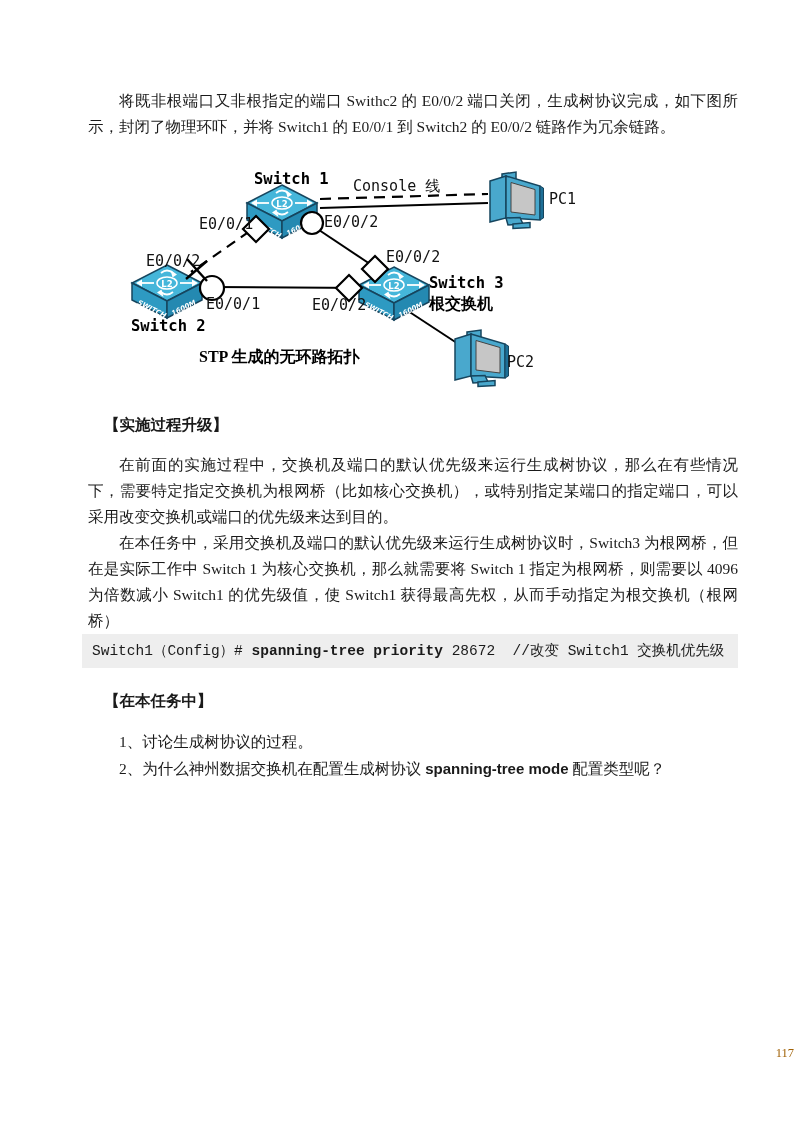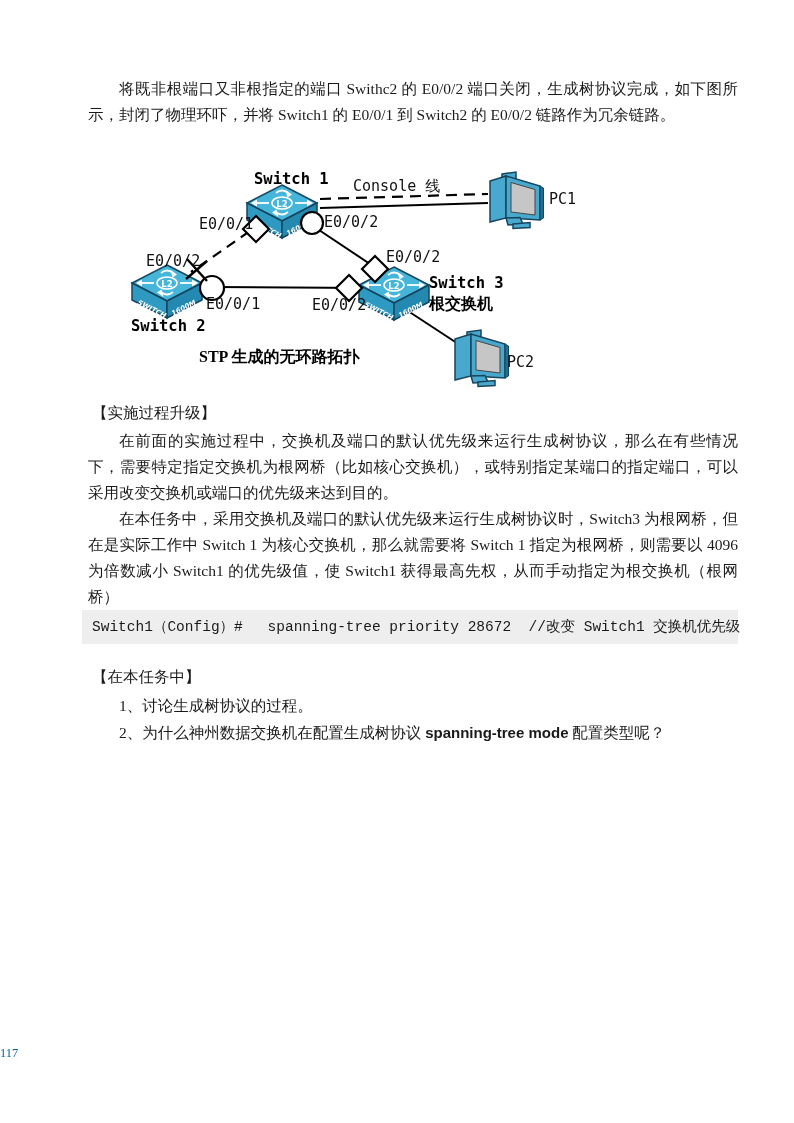--- a/index.html
+++ b/index.html
@@ -5,41 +5,41 @@
   html,body { margin:0; padding:0; background:#888; }
   .page {
     position:relative; width:794px; height:1123px; margin:0 auto;
     background:#ffffff; overflow:hidden;
     font-family:"Liberation Serif","DejaVu Serif",serif; color:#1a1a1a;
   }
   .body-text {
     font-size:15.5px; line-height:26px; text-align:justify;
     text-indent:2em; margin:0;
   }
-  .intro { position:absolute; left:88px; top:76px; width:650px; }
+  .intro { position:absolute; left:88px; top:88px; width:650px; }
   .main-text { position:absolute; left:88px; top:398px; width:650px; }
   .section-heading {
-    font-size:15.5px; font-weight:normal; line-height:22px; margin:4px;
+    font-size:15.5px; font-weight:bold; line-height:22px; margin:16px;
     font-family:"Liberation Serif","DejaVu Serif",serif;
   }
   .section-heading.reflect { margin-top:22px; }
   .code-block {
     background:#eeeeee; margin:0 0 0 -6px; padding:3px 10px;
     font-family:"Liberation Mono","DejaVu Sans Mono",monospace;
     font-size:14.5px; line-height:28px;
   }
   .code-line { white-space:pre; }
-  .code-line b { font-weight:normal;margin-left:16px; }
+  .code-line b { font-weight:bold; }
   .list-item {
     font-size:15.5px; line-height:27px; margin:0; text-indent:2em;
   }
   .code-inline { font-family:Liberation Sans, sans-serif; font-weight:bold; font-size:15px; }
   .page-number {
     position:absolute; top:1046px; left:0; width:100%;
-    text-align:left; font-size:12.5px; color:#0369a1;
+    text-align:right; font-size:12.5px; color:#a16207;
   }
   svg.diagram { position:absolute; left:80px; top:160px; }
   .port-label { font-family:"DejaVu Sans Mono","Liberation Mono",monospace; font-size:15px; fill:#111; }
   .node-label { font-family:"DejaVu Sans Mono","Liberation Mono",monospace; font-size:15.5px; font-weight:bold; fill:#000; }
   .cjk-label  { font-family:"Liberation Serif","DejaVu Serif",serif; font-size:16px; font-weight:bold; fill:#000; }
   .caption    { font-family:"Liberation Serif","DejaVu Serif",serif; font-size:16px; font-weight:bold; fill:#000; }
   .sw-l2   { font-size:8.5px; font-weight:bold; fill:#ffffff; font-family:"DejaVu Sans",sans-serif; }
   .sw-side { font-size:7px; font-weight:bold; font-style:italic; fill:#ffffff; font-family:"DejaVu Sans",sans-serif; }
 </style>
 </head>

